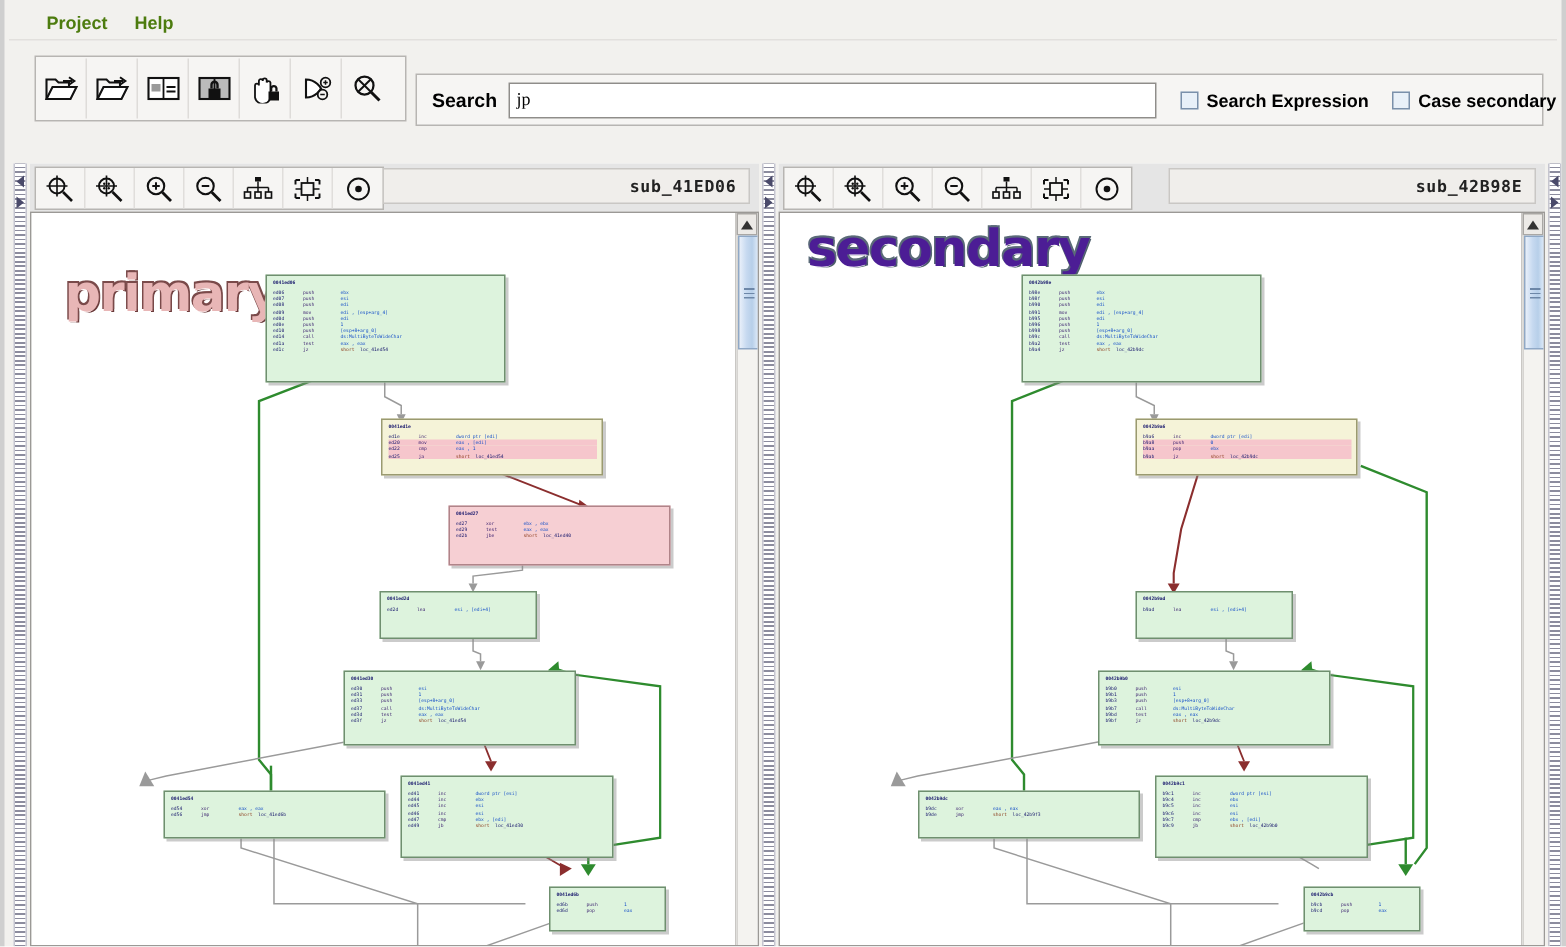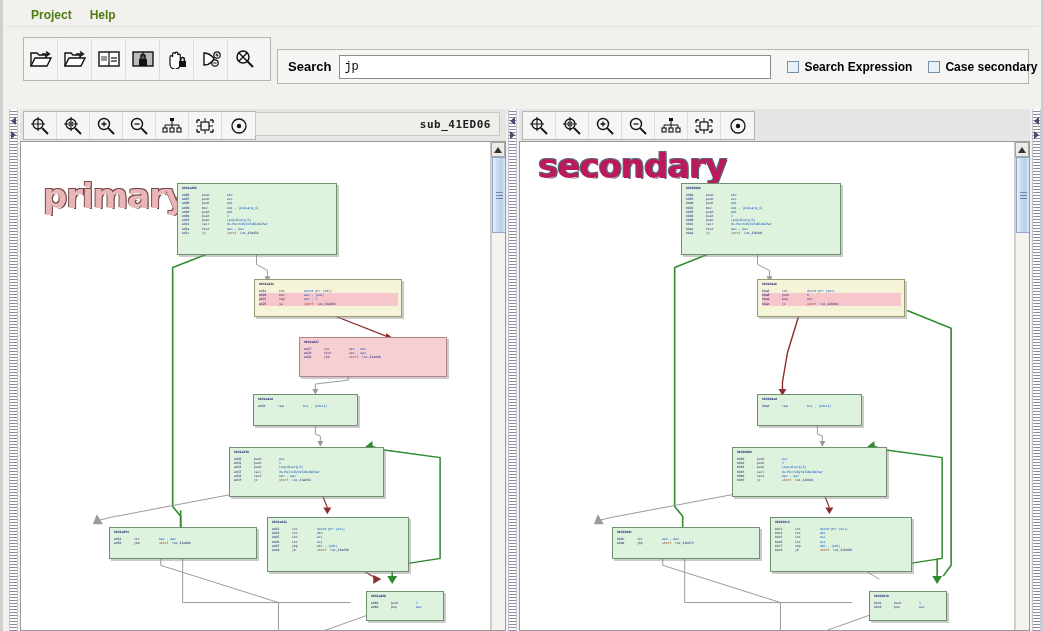--- a/index.html
+++ b/index.html
@@ -65,21 +65,21 @@
     margin-top: 12px;
   }
   .search-label {
     font-size: 13px; font-weight: bold; margin-right: 8px; white-space: nowrap;
   }
   .search-input {
     flex: 0 0 auto;
     width: 432px; height: 24px;
     background: #ffffff;
     border: 1px solid #8f8d8a;
-    font-family: Liberation Mono, monospace;
+    font-family: Liberation Serif, serif;
     font-size: 12px;
     padding: 0 4px;
     box-sizing: border-box;
     color: #000;
     outline: none;
   }
   .chk-wrap {
     display: flex; align-items: center; margin-left: 16px; white-space: nowrap;
   }
   .chkbox {
@@ -227,21 +227,21 @@
     font-weight: bold;
     letter-spacing: -1px;
     white-space: nowrap;
     user-select: none;
   }
   .wm.primary {
     color: #e8b6b6;
     text-shadow: -1px -1px 0 #7a4a4a, 1px -1px 0 #7a4a4a, -1px 1px 0 #ffffff, 1px 1px 0 #6a3a3a, 2px 2px 0 #ffffff;
   }
   .wm.secondary {
-    color: #be185d;
+    color: #4c1d95;
     text-shadow: -1px -1px 0 #5a6a78, 1px -1px 0 #5a6a78, -1px 1px 0 #ffffff, 1px 1px 0 #4d5d6b, 2px 2px 0 #ffffff;
     text-align: center;
   }
 
   .node {
     position: absolute;
     box-sizing: border-box;
     border: 1px solid #6f8f6f;
     background: #ddf3dd;
     box-shadow: 2px 2px 0 rgba(140,140,140,0.45);
@@ -740,20 +740,21 @@
               <line x1="14" y1="9" x2="18" y2="9" stroke="#111" stroke-width="1"></line>
             </svg>
           </div>
           <div class="gb-btn">
             <svg width="20" height="20" viewBox="0 0 20 20">
               <circle cx="10" cy="10" r="7" fill="none" stroke="#111" stroke-width="1.3"></circle>
               <circle cx="10" cy="10" r="2.2" fill="#111"></circle>
             </svg>
           </div>
         </div>
+        <div class="fn-field">sub_42B98E</div>
       </div>
 
       <div class="canvas-wrap">
         <div class="canvas" id="canvas-right">
           <svg class="edges" id="edges-right" viewBox="0 0 495 498" preserveAspectRatio="none">
               <path d="M238,113 L238,125 L250,131 L250,137" fill="none" stroke="#9a9a9a" stroke-width="1"></path>
               <polygon points="247,137 253,137 250,143" fill="#9a9a9a"></polygon>
               <path d="M192,113 L155,128 L155,372 L163,382 L163,400" fill="none" stroke="#2e8b2e" stroke-width="1.6"></path>
               <path d="M280,175 L268,215 L263,245 L263,252" fill="none" stroke="#8b2e2e" stroke-width="1.4"></path>
               <polygon points="259,252 267,252 263,259" fill="#8b2e2e"></polygon>

